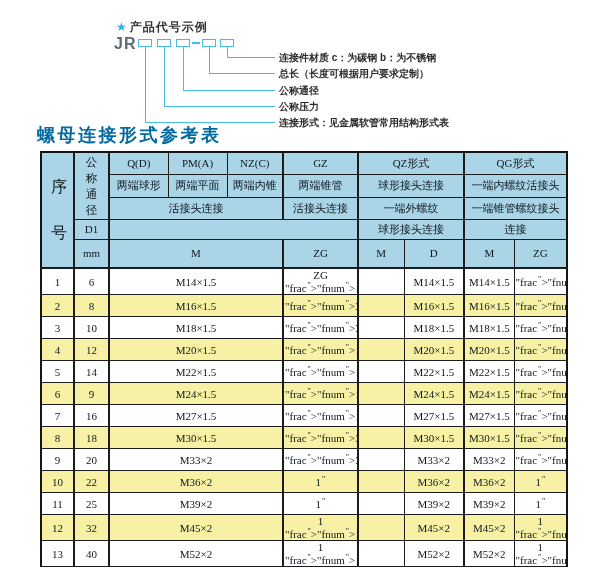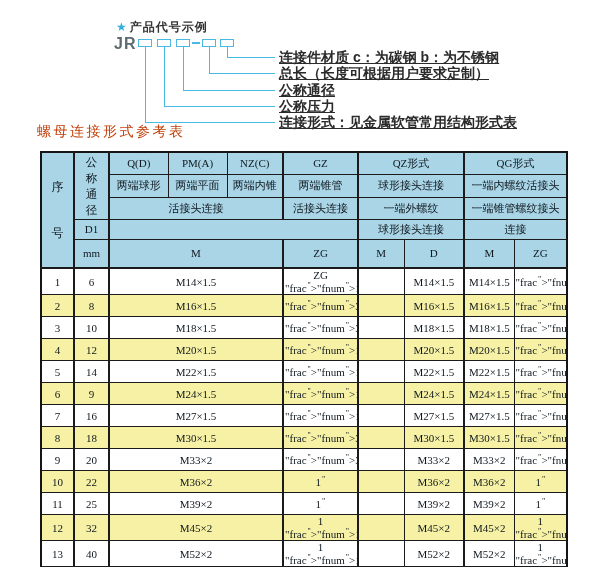--- a/index.html
+++ b/index.html
@@ -9,46 +9,46 @@
   }
 
   
   .dg-title { position:absolute; left:116px; top:19px; font-size:12px; font-weight:700; color:#333; letter-spacing:1px; }
   .dg-title .star { color:#2fb0e0; margin-right:2px; font-weight:400; }
   .jr { position:absolute; left:114px; top:35px; font-size:16px; font-weight:700; color:#5d6a70; letter-spacing:1px; }
   .codebox { position:absolute; top:39px; width:12px; height:6px; border:1px solid #49b9e6; background:#fff; }
   .code-dash { position:absolute; left:192px; top:42px; width:8px; height:2px; background:#49b9e6; }
   .lv { position:absolute; width:1px; background:#49b9e6; }
   .lh { position:absolute; height:1px; background:#49b9e6; }
-  .dg-label { position:absolute; left:279px; font-size:14px; font-weight:700; color:#2b2b2b; line-height:15px; white-space:nowrap;text-decoration:underline; }
+  .dg-label { position:absolute; left:279px; font-size:10px; font-weight:700; color:#2b2b2b; line-height:15px; white-space:nowrap; }
 
   
   .table-title {
     position:absolute; left:37px; top:123px; font-family:"Liberation Serif","DejaVu Serif",serif;
-    font-size:14px; font-weight:400; color:#c2410c; letter-spacing:2.5px;
+    font-size:18px; font-weight:700; color:#0369a1; letter-spacing:2.5px;
   }
 
   
   table.ref {
     position:absolute; left:40px; top:151px; width:526px;
     border-collapse:collapse; table-layout:fixed;
     border:2px solid #151515;
     font-family:"Liberation Serif","DejaVu Serif",serif;
   }
   .ref th, .ref td {
     border:1px solid #1b1b1b; padding:0 1px; text-align:center; vertical-align:middle;
     font-size:11px; font-weight:400; color:#10181f; overflow:hidden;
   }
   .ref thead th { background:#a9d5e7; }
   .ref tbody td { background:#ffffff; height:21px; }
   .ref tbody tr:nth-child(even) td { background:#f6f1a4; }
   .bl { border-left-width:2px !important; }
   .hbot { border-bottom-width:2px !important; }
 
-  .vseq { display:block; width:13px; margin:0 auto; word-break:break-all; line-height:46px; font-size:12px; }
+  .vseq { display:block; width:13px; margin:0 auto; word-break:break-all; line-height:46px; font-size:16px; }
   .vdn  { display:block; width:12px; margin:0 auto; word-break:break-all; line-height:16px; font-size:11.5px; }
   .inch { font-size:8px; vertical-align:4px; margin-left:1px; }
 </style>
 </head>
 <body>
 
 <div class="page">
 
   <div>
     <div class="dg-title">

